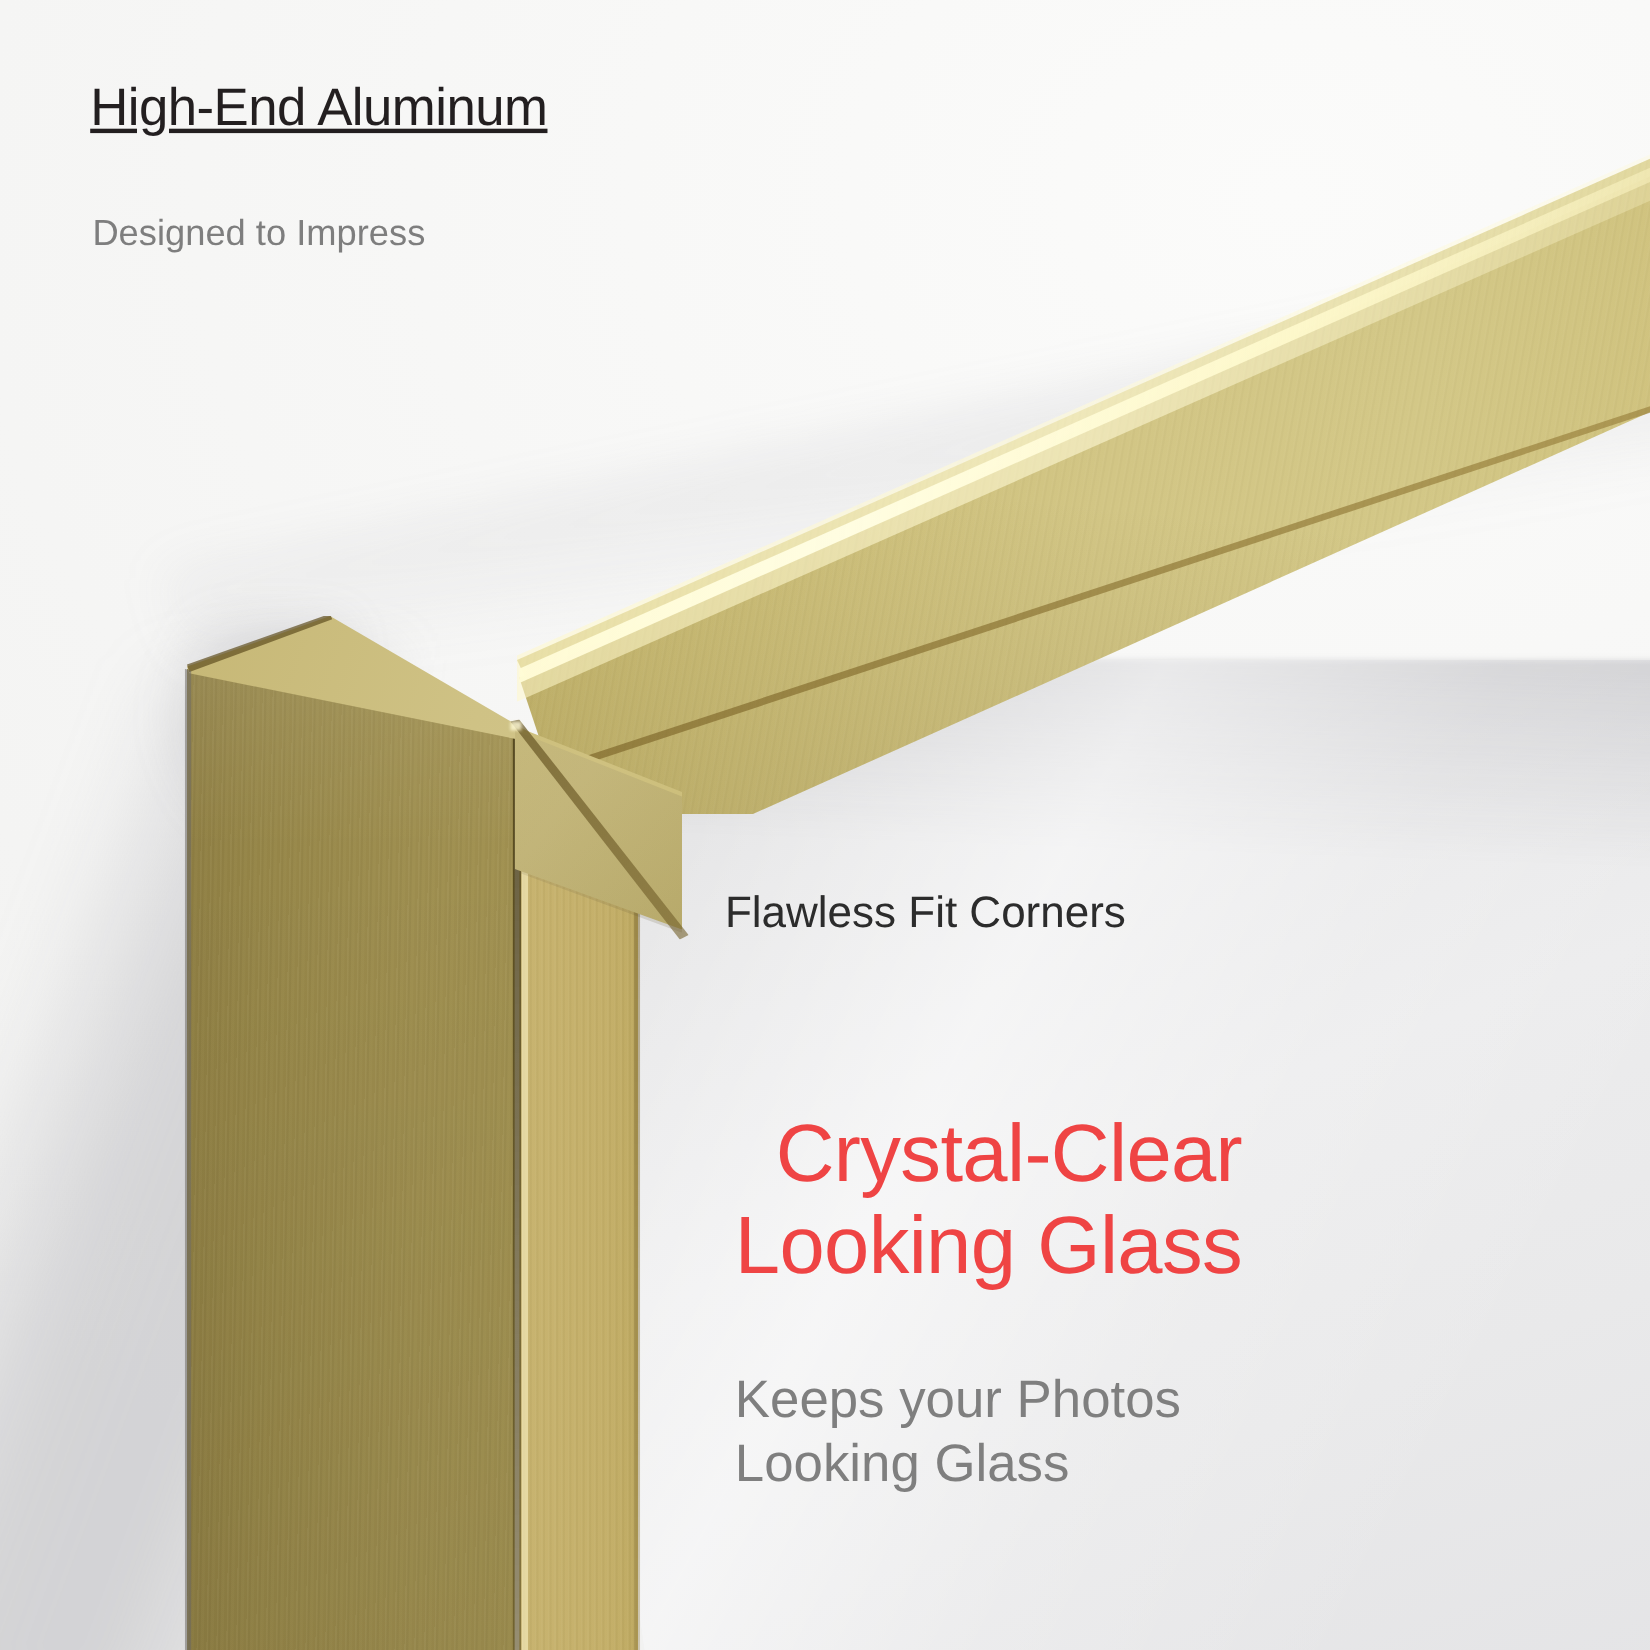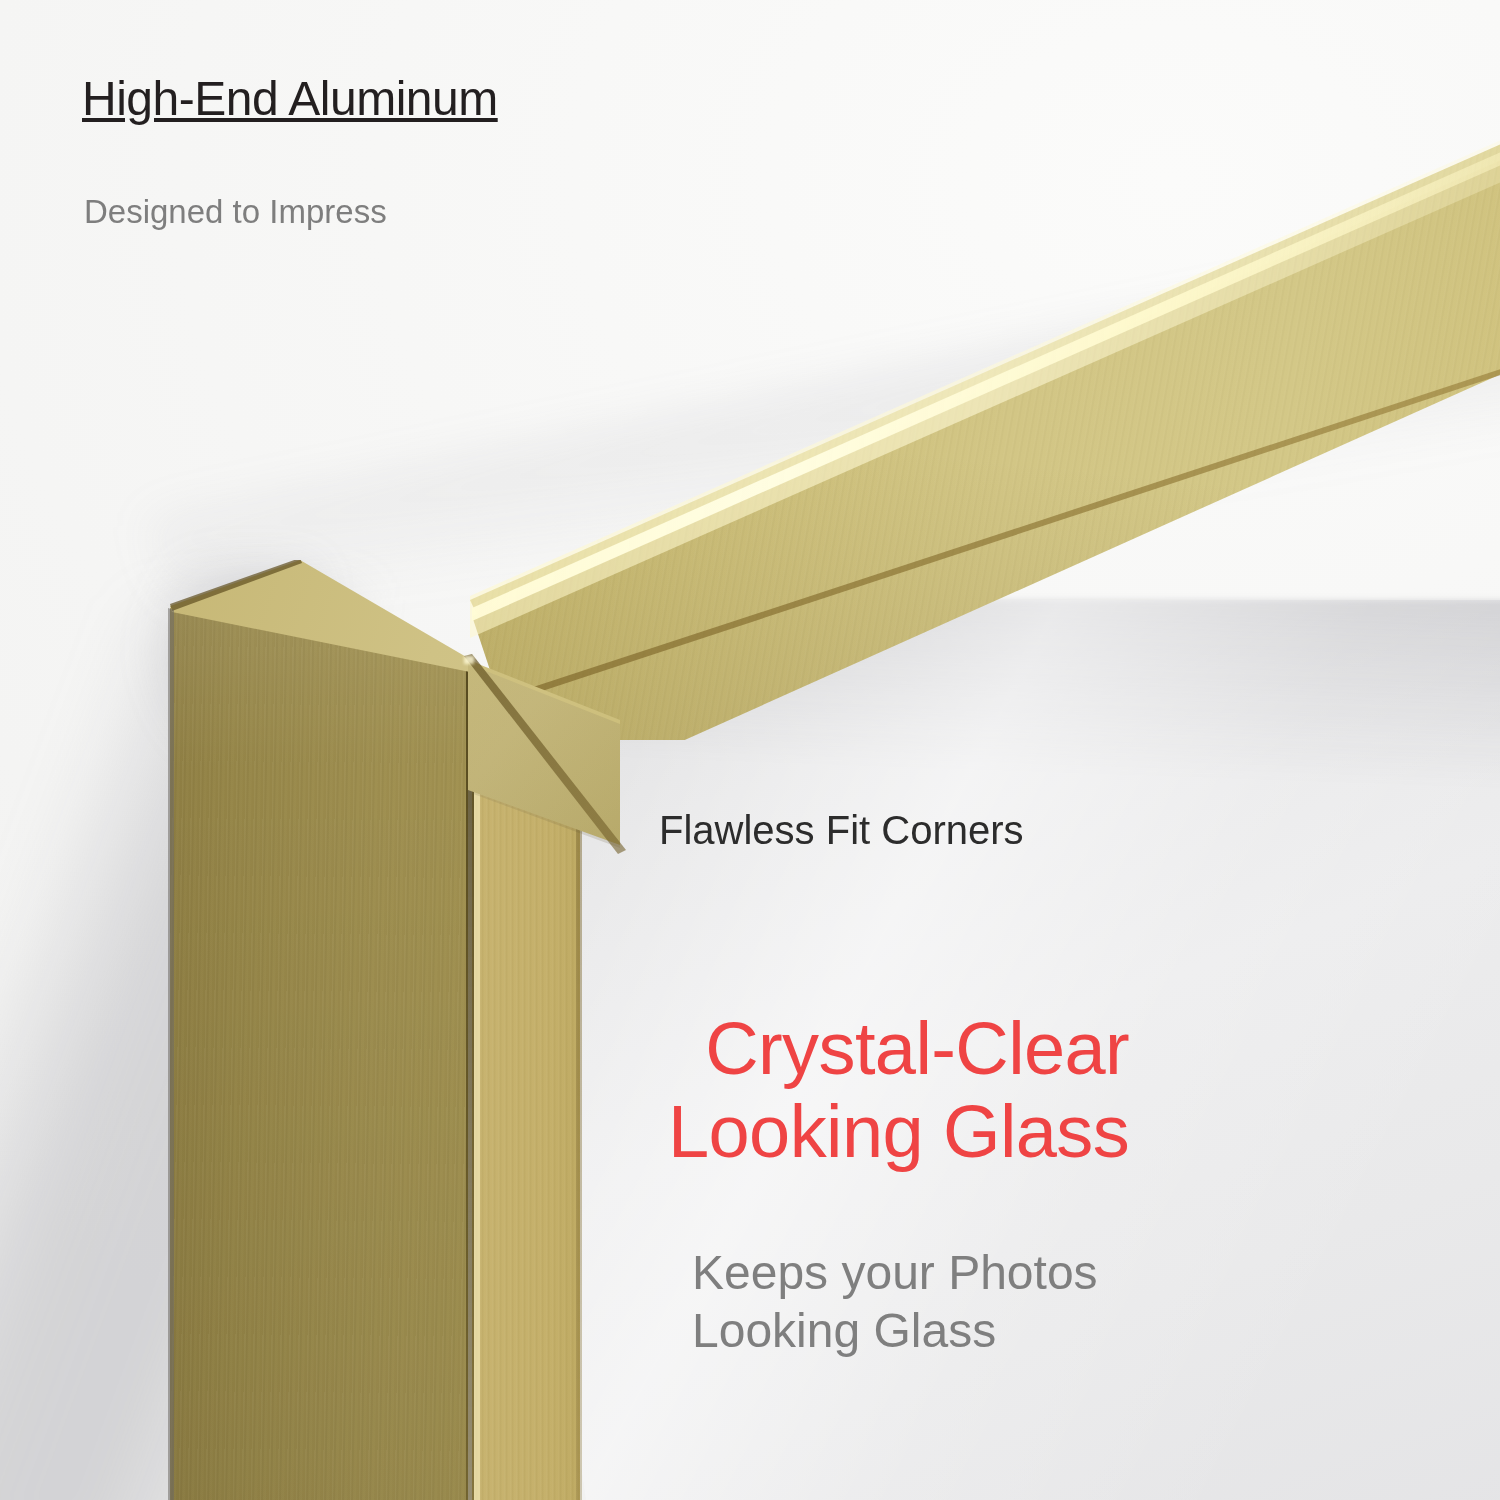--- a/index.html
+++ b/index.html
@@ -279,21 +279,21 @@
     position:absolute; left:668px; top:1008px;
     font-size:74px; font-weight:400; color:#ef4444;
     letter-spacing:-0.6px; line-height:1.12;text-align:right;
   }
   .glass-title span{display:block;}
   .glass-sub{
     position:absolute; left:668px; top:1244px;
     font-size:48px; font-weight:400; color:#7f7f7f;
     letter-spacing:0px; line-height:1.2;
   }
-  .glass-sub span{display:block;margin-left:24px;}
+  .glass-sub span{display:block;}
 </style>
 </head>
 <body>
 
 <div id="stage">
 
   <div class="wall"></div>
 
   <div class="shadow-main"></div>
   <div class="shadow-top"></div>

